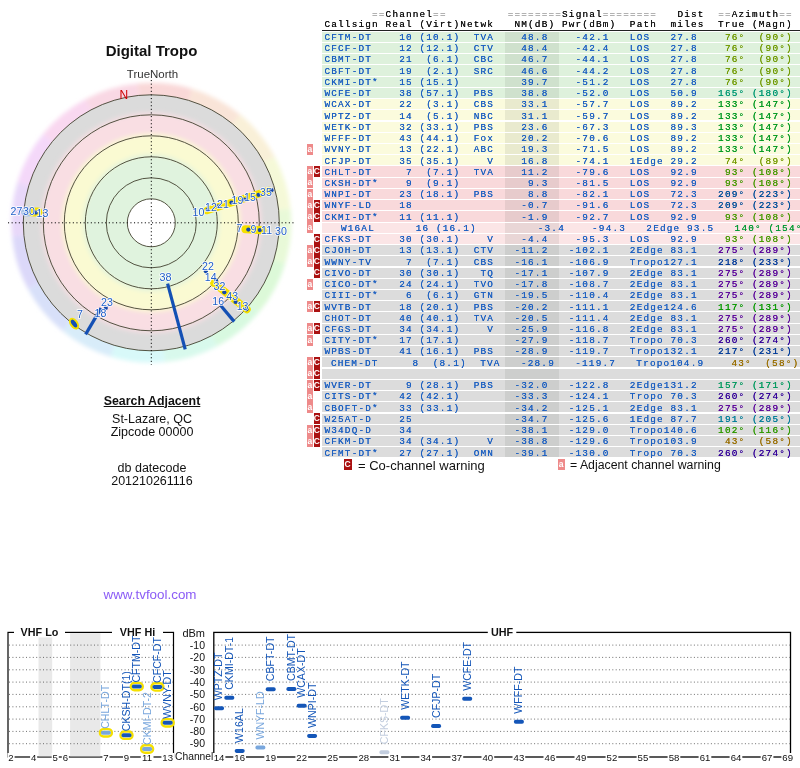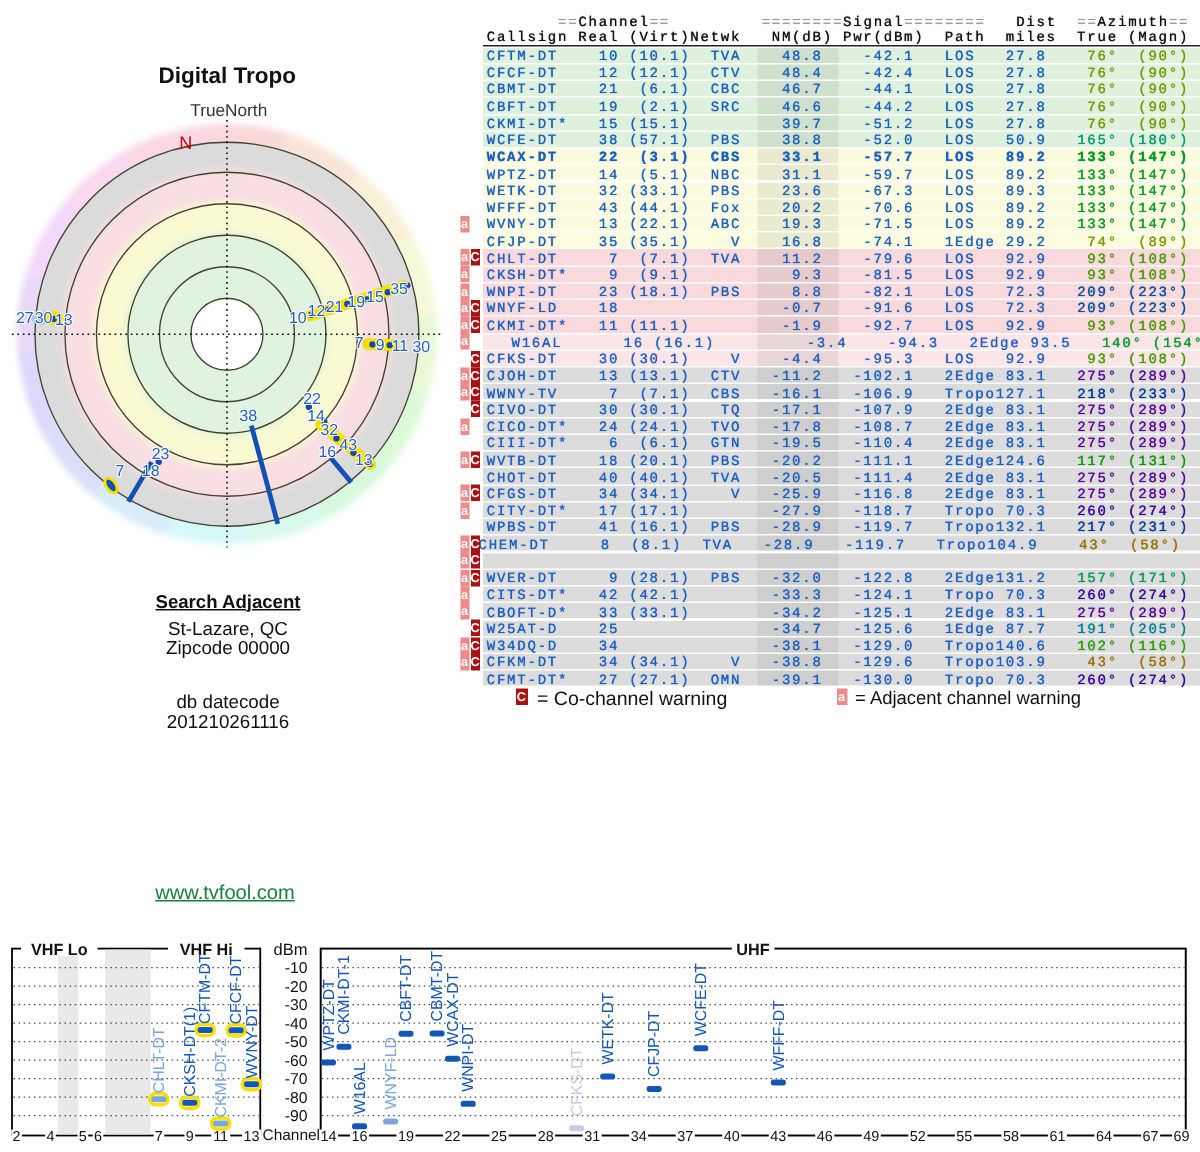--- a/index.html
+++ b/index.html
@@ -134,21 +134,21 @@
 <div class="abs" style="left:324.5px;top:76.92px;color:#1b5fc1;">
     <pre>CKMI-DT*&nbsp;&nbsp;&nbsp;15&nbsp;(15.1)&nbsp;&nbsp;&nbsp;&nbsp;&nbsp;&nbsp;&nbsp;&nbsp;&nbsp;39.7&nbsp;&nbsp;&nbsp;&nbsp;-51.2&nbsp;&nbsp;&nbsp;LOS&nbsp;&nbsp;&nbsp;27.8<span style="color:hsl(76,100%,30%)">&nbsp;&nbsp;&nbsp;&nbsp;76°&nbsp;&nbsp;(90°)</span></pre>
   </div>
 <div class="abs" style="left:321.5px;top:87.85px;width:478.5px;height:10.13px;background:#def1dc;"></div>
 <div class="abs" style="left:504.5px;top:87.85px;width:54px;height:10.13px;background:rgba(80,85,80,0.10);"></div>
 <div class="abs" style="left:324.5px;top:88.15px;color:#1b5fc1;">
     <pre>WCFE-DT&nbsp;&nbsp;&nbsp;&nbsp;38&nbsp;(57.1)&nbsp;&nbsp;PBS&nbsp;&nbsp;&nbsp;&nbsp;38.8&nbsp;&nbsp;&nbsp;&nbsp;-52.0&nbsp;&nbsp;&nbsp;LOS&nbsp;&nbsp;&nbsp;50.9<span style="color:hsl(165,100%,30%)">&nbsp;&nbsp;&nbsp;165°&nbsp;(180°)</span></pre>
   </div>
 <div class="abs" style="left:321.5px;top:99.08px;width:478.5px;height:10.13px;background:#fbfbdd;"></div>
 <div class="abs" style="left:504.5px;top:99.08px;width:54px;height:10.13px;background:rgba(80,85,80,0.10);"></div>
-<div class="abs" style="left:324.5px;top:99.38px;color:#1b5fc1;font-weight:bold;">
+<div class="abs" style="left:324.5px;top:99.38px;color:#1b5fc1;">
     <pre>WCAX-DT&nbsp;&nbsp;&nbsp;&nbsp;22&nbsp;&nbsp;(3.1)&nbsp;&nbsp;CBS&nbsp;&nbsp;&nbsp;&nbsp;33.1&nbsp;&nbsp;&nbsp;&nbsp;-57.7&nbsp;&nbsp;&nbsp;LOS&nbsp;&nbsp;&nbsp;89.2<span style="color:hsl(133,100%,30%)">&nbsp;&nbsp;&nbsp;133°&nbsp;(147°)</span></pre>
   </div>
 <div class="abs" style="left:321.5px;top:110.31px;width:478.5px;height:10.13px;background:#fbfbdd;"></div>
 <div class="abs" style="left:504.5px;top:110.31px;width:54px;height:10.13px;background:rgba(80,85,80,0.10);"></div>
 <div class="abs" style="left:324.5px;top:110.61px;color:#1b5fc1;">
     <pre>WPTZ-DT&nbsp;&nbsp;&nbsp;&nbsp;14&nbsp;&nbsp;(5.1)&nbsp;&nbsp;NBC&nbsp;&nbsp;&nbsp;&nbsp;31.1&nbsp;&nbsp;&nbsp;&nbsp;-59.7&nbsp;&nbsp;&nbsp;LOS&nbsp;&nbsp;&nbsp;89.2<span style="color:hsl(133,100%,30%)">&nbsp;&nbsp;&nbsp;133°&nbsp;(147°)</span></pre>
   </div>
 <div class="abs" style="left:321.5px;top:121.54px;width:478.5px;height:10.13px;background:#fbfbdd;"></div>
 <div class="abs" style="left:504.5px;top:121.54px;width:54px;height:10.13px;background:rgba(80,85,80,0.10);"></div>
 <div class="abs" style="left:324.5px;top:121.84px;color:#1b5fc1;">
@@ -271,21 +271,21 @@
     <pre>CITY-DT*&nbsp;&nbsp;&nbsp;17&nbsp;(17.1)&nbsp;&nbsp;&nbsp;&nbsp;&nbsp;&nbsp;&nbsp;&nbsp;-27.9&nbsp;&nbsp;&nbsp;-118.7&nbsp;&nbsp;&nbsp;Tropo&nbsp;70.3<span style="color:hsl(260,100%,30%)">&nbsp;&nbsp;&nbsp;260°&nbsp;(274°)</span></pre>
   </div>
 <div class="mk" style="left:306.5px;top:334.71px;background:#ee8a8a;">a</div>
 <div class="abs" style="left:321.5px;top:346.14px;width:478.5px;height:10.13px;background:#dcdcdc;"></div>
 <div class="abs" style="left:504.5px;top:346.14px;width:54px;height:10.13px;background:rgba(80,85,80,0.10);"></div>
 <div class="abs" style="left:324.5px;top:346.44px;color:#1b5fc1;">
     <pre>WPBS-DT&nbsp;&nbsp;&nbsp;&nbsp;41&nbsp;(16.1)&nbsp;&nbsp;PBS&nbsp;&nbsp;&nbsp;-28.9&nbsp;&nbsp;&nbsp;-119.7&nbsp;&nbsp;&nbsp;Tropo132.1<span style="color:hsl(217,100%,30%)">&nbsp;&nbsp;&nbsp;217°&nbsp;(231°)</span></pre>
   </div>
 <div class="abs" style="left:321.5px;top:357.37px;width:478.5px;height:10.13px;background:#dcdcdc;"></div>
 <div class="abs" style="left:504.5px;top:357.37px;width:54px;height:10.13px;background:rgba(80,85,80,0.10);"></div>
-<div class="abs" style="left:319px;top:357.67px;color:#1b5fc1;">
+<div class="abs" style="left:331px;top:357.67px;color:#1b5fc1;">
     <pre>CHEM-DT&nbsp;&nbsp;&nbsp;&nbsp;&nbsp;8&nbsp;&nbsp;(8.1)&nbsp;&nbsp;TVA&nbsp;&nbsp;&nbsp;-28.9&nbsp;&nbsp;&nbsp;-119.7&nbsp;&nbsp;&nbsp;Tropo104.9<span style="color:hsl(43,100%,30%)">&nbsp;&nbsp;&nbsp;&nbsp;43°&nbsp;&nbsp;(58°)</span></pre>
   </div>
 <div class="mk" style="left:306.5px;top:357.17px;background:#ee8a8a;">a</div>
 <div class="mk" style="left:313.5px;top:357.17px;background:#aa1111;">C</div>
 <div class="abs" style="left:321.5px;top:368.60px;width:478.5px;height:10.13px;background:#dcdcdc;"></div>
 <div class="abs" style="left:504.5px;top:368.60px;width:54px;height:10.13px;background:rgba(80,85,80,0.10);"></div>
 <div class="abs" style="left:324.5px;top:368.90px;color:#1b5fc1;margin-top:10px;">
     <pre>WWTI-DT&nbsp;&nbsp;&nbsp;&nbsp;21&nbsp;(50.1)&nbsp;&nbsp;ABC&nbsp;&nbsp;&nbsp;-30.6&nbsp;&nbsp;&nbsp;-121.4&nbsp;&nbsp;&nbsp;Tropo131.0<span style="color:hsl(217,100%,30%)">&nbsp;&nbsp;&nbsp;217°&nbsp;(231°)</span></pre>
   </div>
 <div class="mk" style="left:306.5px;top:368.40px;background:#ee8a8a;">a</div>
@@ -331,21 +331,21 @@
 <div class="mk" style="left:313.5px;top:435.78px;background:#aa1111;">C</div>
 <div class="abs" style="left:321.5px;top:447.21px;width:478.5px;height:10.13px;background:#dcdcdc;"></div>
 <div class="abs" style="left:504.5px;top:447.21px;width:54px;height:10.13px;background:rgba(80,85,80,0.10);"></div>
 <div class="abs" style="left:324.5px;top:447.51px;color:#1b5fc1;">
     <pre>CFMT-DT*&nbsp;&nbsp;&nbsp;27&nbsp;(27.1)&nbsp;&nbsp;OMN&nbsp;&nbsp;&nbsp;-39.1&nbsp;&nbsp;&nbsp;-130.0&nbsp;&nbsp;&nbsp;Tropo&nbsp;70.3<span style="color:hsl(260,100%,30%)">&nbsp;&nbsp;&nbsp;260°&nbsp;(274°)</span></pre>
   </div>
 <div class="mk" style="left:343.5px;top:459.0px;background:#aa1111;width:8px;">C</div>
 <div class="abs" style="left:358px;top:458.0px;font-size:13px;color:#111;">= Co-channel warning</div>
 <div class="mk" style="left:557.5px;top:459.0px;background:#ee8a8a;width:7px;">a</div>
 <div class="abs" style="left:570px;top:458.0px;font-size:12.3px;color:#111;">= Adjacent channel warning</div>
-<div class="abs" style="left:0;top:587px;width:300px;text-align:center;font-size:13.4px;"><span style="color:#15803d;text-decoration:underline;">www.tvfool.com</span></div>
+<div class="abs" style="left:0;top:587px;width:300px;text-align:center;font-size:13.4px;"><span style="color:#8b5cf6;">www.tvfool.com</span></div>
 <svg class="abs" style="left:0;top:620px" width="800" height="148" viewBox="0 620 800 148">
     <rect x="8" y="632.4" width="165.5" height="124.6" fill="none" stroke="#000" stroke-width="1.2"></rect>
     <rect x="38.5" y="633.1" width="13.7" height="123.2" fill="#e9e9e9"></rect>
     <rect x="70.1" y="633.1" width="30.3" height="123.2" fill="#e9e9e9"></rect>
     <rect x="213.8" y="632.4" width="576.7" height="124.6" fill="none" stroke="#000" stroke-width="1.3"></rect>
     <line x1="9" y1="645.1" x2="172.8" y2="645.1" stroke="#4a4a4a" stroke-width="0.8" stroke-dasharray="1,2.4"></line>
     <line x1="214.5" y1="645.1" x2="789.8" y2="645.1" stroke="#4a4a4a" stroke-width="0.8" stroke-dasharray="1,2.4"></line>
     <text x="205" y="648.8" font-size="10.5" fill="#111" text-anchor="end" font-family="Liberation Sans,sans-serif">-10</text>
     <line x1="9" y1="657.4" x2="172.8" y2="657.4" stroke="#4a4a4a" stroke-width="0.8" stroke-dasharray="1,2.4"></line>
     <line x1="214.5" y1="657.4" x2="789.8" y2="657.4" stroke="#4a4a4a" stroke-width="0.8" stroke-dasharray="1,2.4"></line>

